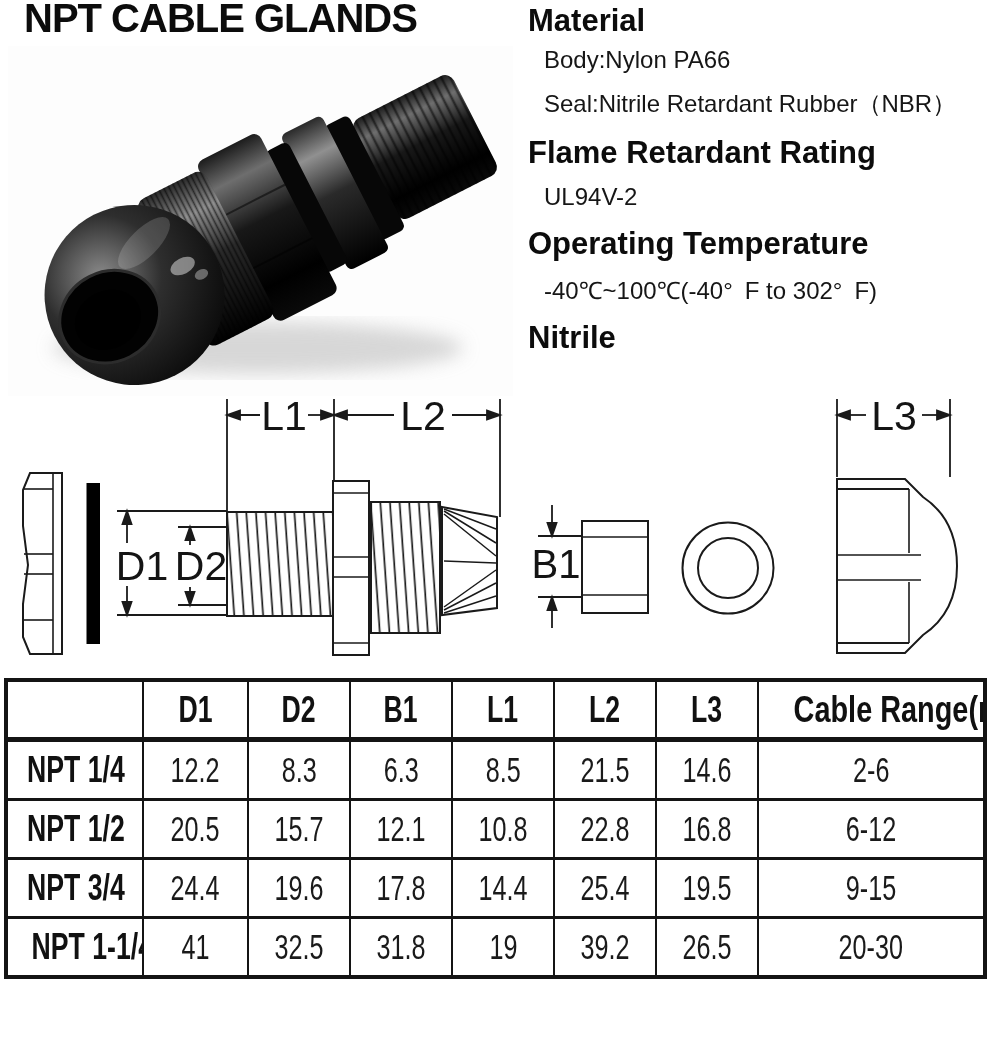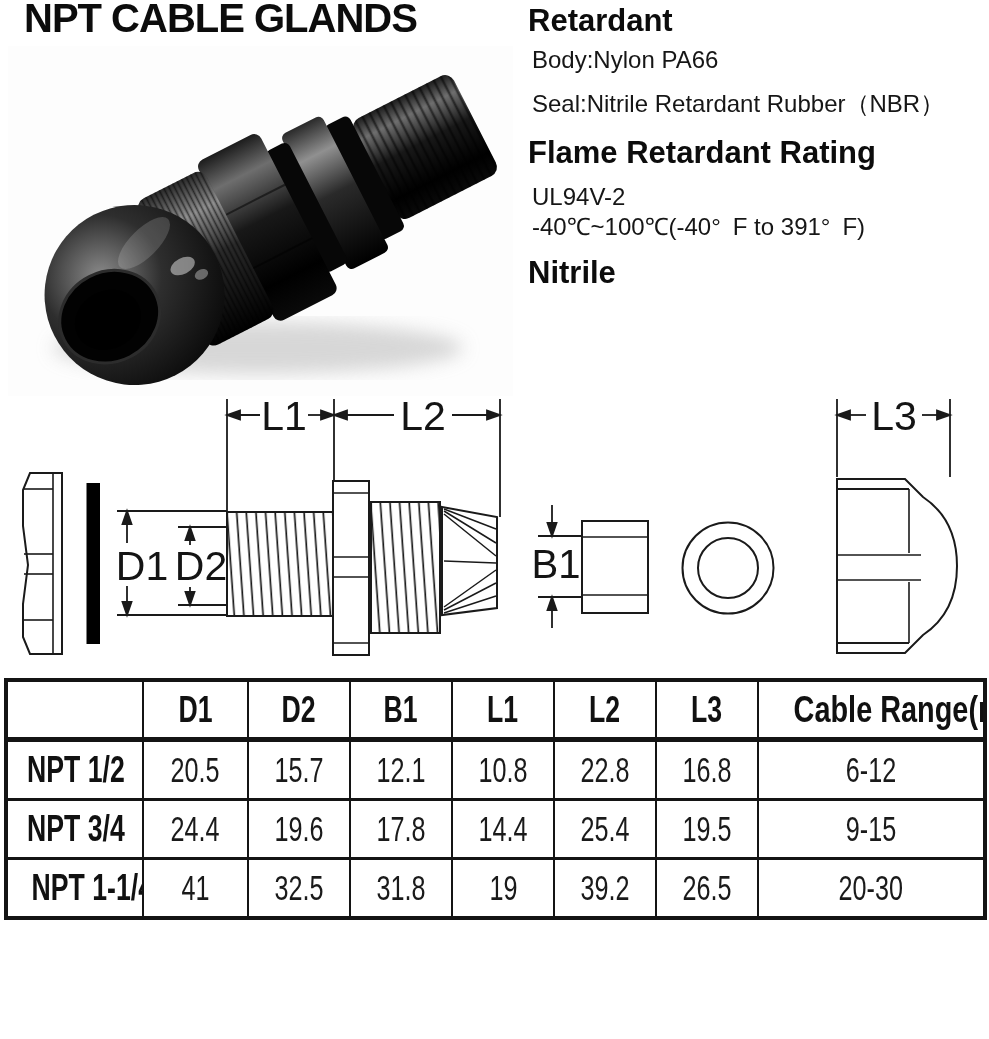--- a/index.html
+++ b/index.html
@@ -12,21 +12,21 @@
   .page-title {
     position:absolute; left:24px; top:-4px; margin:0;
     font-size:40px; font-weight:bold; letter-spacing:-1px; color:#0c0c0c;
     white-space:nowrap;
   }
   .photo-box { position:absolute; left:8px; top:46px; width:505px; height:350px; }
   .photo-box svg { display:block; }
 
   .specs { position:absolute; left:528px; top:2px; width:460px; }
   .spec-h { font-size:31px; line-height:38px; font-weight:bold; margin:0; color:#0c0c0c; white-space:nowrap; }
-  .spec-l { font-size:24px; line-height:25px; margin:4px; color:#161616; white-space:nowrap; }
+  .spec-l { font-size:24px; line-height:25px; margin:16px; color:#161616; white-space:nowrap; }
   .specs > *:nth-child(1){margin-top:0;}
   .specs > *:nth-child(2){margin-top:7px;}
   .specs > *:nth-child(3){margin-top:19px;}
   .specs > *:nth-child(4){margin-top:18px;}
   .specs > *:nth-child(5){margin-top:12px;}
   .specs > *:nth-child(6){margin-top:5px;}
   .specs > *:nth-child(7){margin-top:15px;}
   .specs > *:nth-child(8){margin-top:8px;}
   .specs > *:nth-child(9){margin-top:13px;}
   .specs > *:nth-child(10){margin-top:5px;}
@@ -106,26 +106,27 @@
       <ellipse cx="-184" cy="8" rx="51" ry="45" fill="#020202" stroke="#2c2c2c" stroke-width="3"></ellipse>
       <ellipse cx="-187" cy="10" rx="34" ry="29" fill="#000"></ellipse>
       <ellipse cx="-120" cy="-42" rx="34" ry="14" fill="#ffffff" opacity="0.16" transform="rotate(-18 -120 -42)"></ellipse>
       <ellipse cx="-96" cy="-4" rx="13" ry="8" fill="#ffffff" opacity="0.45"></ellipse>
       <ellipse cx="-83" cy="12" rx="7" ry="5" fill="#ffffff" opacity="0.35"></ellipse>
     </g>
   </svg>
 </div>
 
 <div class="specs">
-  <h2 class="spec-h">Retardant</h2>
+  <h2 class="spec-h">Material</h2>
   <p class="spec-l">Body:Nylon PA66</p>
   <p class="spec-l">Seal:Nitrile Retardant Rubber（NBR）</p>
   <h2 class="spec-h">Flame Retardant Rating</h2>
   <p class="spec-l">UL94V-2</p>
-  <p class="spec-l">-40℃~100℃(-40° F to 391° F)</p>
+  <h2 class="spec-h">Operating Temperature</h2>
+  <p class="spec-l">-40℃~100℃(-40° F to 302° F)</p>
   <h2 class="spec-h">Nitrile</h2>
 </div>
 
 <div class="drawing">
 <svg width="989" height="285" viewBox="0 0 989 285">
   <defs>
     <pattern id="thr" width="9.6" height="9" patternUnits="userSpaceOnUse" patternTransform="rotate(-4)">
       <line x1="7" y1="-1" x2="7" y2="10" stroke="#1a1a1a" stroke-width="1.7"></line>
     </pattern>
   </defs>
@@ -252,20 +253,30 @@
       <th><span class="cond hdr">D2</span></th>
       <th><span class="cond hdr">B1</span></th>
       <th><span class="cond hdr">L1</span></th>
       <th><span class="cond hdr">L2</span></th>
       <th><span class="cond hdr">L3</span></th>
       <th><span class="cond hdr" style="transform:scaleX(0.78)">Cable Range(mm)</span></th>
     </tr>
   </thead>
   <tbody>
     <tr>
+      <th><span class="cond rowlbl">NPT 1/4</span></th>
+      <td><span class="cond num">12.2</span></td>
+      <td><span class="cond num">8.3</span></td>
+      <td><span class="cond num">6.3</span></td>
+      <td><span class="cond num">8.5</span></td>
+      <td><span class="cond num">21.5</span></td>
+      <td><span class="cond num">14.6</span></td>
+      <td><span class="cond num">2-6</span></td>
+    </tr>
+    <tr>
       <th><span class="cond rowlbl">NPT 1/2</span></th>
       <td><span class="cond num">20.5</span></td>
       <td><span class="cond num">15.7</span></td>
       <td><span class="cond num">12.1</span></td>
       <td><span class="cond num">10.8</span></td>
       <td><span class="cond num">22.8</span></td>
       <td><span class="cond num">16.8</span></td>
       <td><span class="cond num">6-12</span></td>
     </tr>
     <tr>

